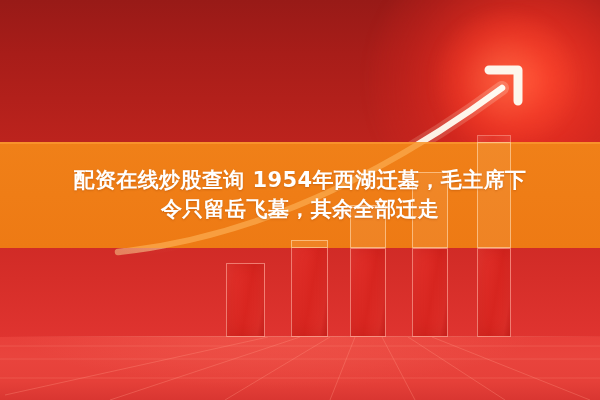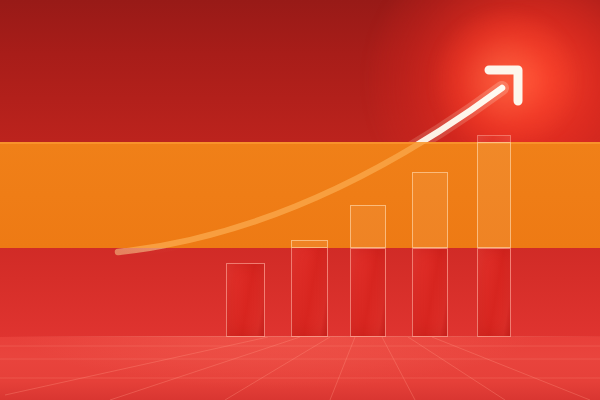--- a/index.html
+++ b/index.html
@@ -204,20 +204,24 @@
     <svg width="600" height="106" viewBox="0 0 600 106" style="position:absolute;left:0;top:0;" aria-hidden="true">
       <path d="M118 110 C 250 96, 380 36, 502 -54" stroke="#f9a447" stroke-width="6" fill="none" stroke-linecap="round" opacity="0.85"></path>
     </svg>
 
     <div style="position:absolute;left:291px;top:98px;width:37px;height:8px;border:1px solid rgba(255,210,160,0.7);box-sizing:border-box;background:rgba(255,255,255,0.07);"></div>
     <div style="position:absolute;left:350px;top:63px;width:36px;height:43px;border:1px solid rgba(255,210,160,0.7);box-sizing:border-box;background:rgba(255,255,255,0.07);"></div>
     <div style="position:absolute;left:412px;top:30px;width:36px;height:76px;border:1px solid rgba(255,210,160,0.7);box-sizing:border-box;background:rgba(255,255,255,0.07);"></div>
     <div style="position:absolute;left:477px;top:0px;width:34px;height:106px;border:1px solid rgba(255,210,160,0.7);box-sizing:border-box;background:rgba(255,255,255,0.07);"></div>
   </div>
 
+  <div class="headline">
+    <span class="line">配资在线炒股查询 1954年西湖迁墓，毛主席下</span>
+    <span class="line">令只留岳飞墓，其余全部迁走</span>
+  </div>
 
   <div class="horizon"></div>
   <div class="floor">
     <div class="floor-sheen"></div>
     <svg class="floor-grid" viewBox="0 0 600 63" width="600" height="63" aria-hidden="true">
       <g stroke="#ff8f7c" stroke-width="1" opacity="0.35" fill="none">
 
         <line x1="300" y1="0" x2="110" y2="63"></line>
         <line x1="330" y1="0" x2="225" y2="63"></line>
         <line x1="355" y1="0" x2="330" y2="63"></line>

